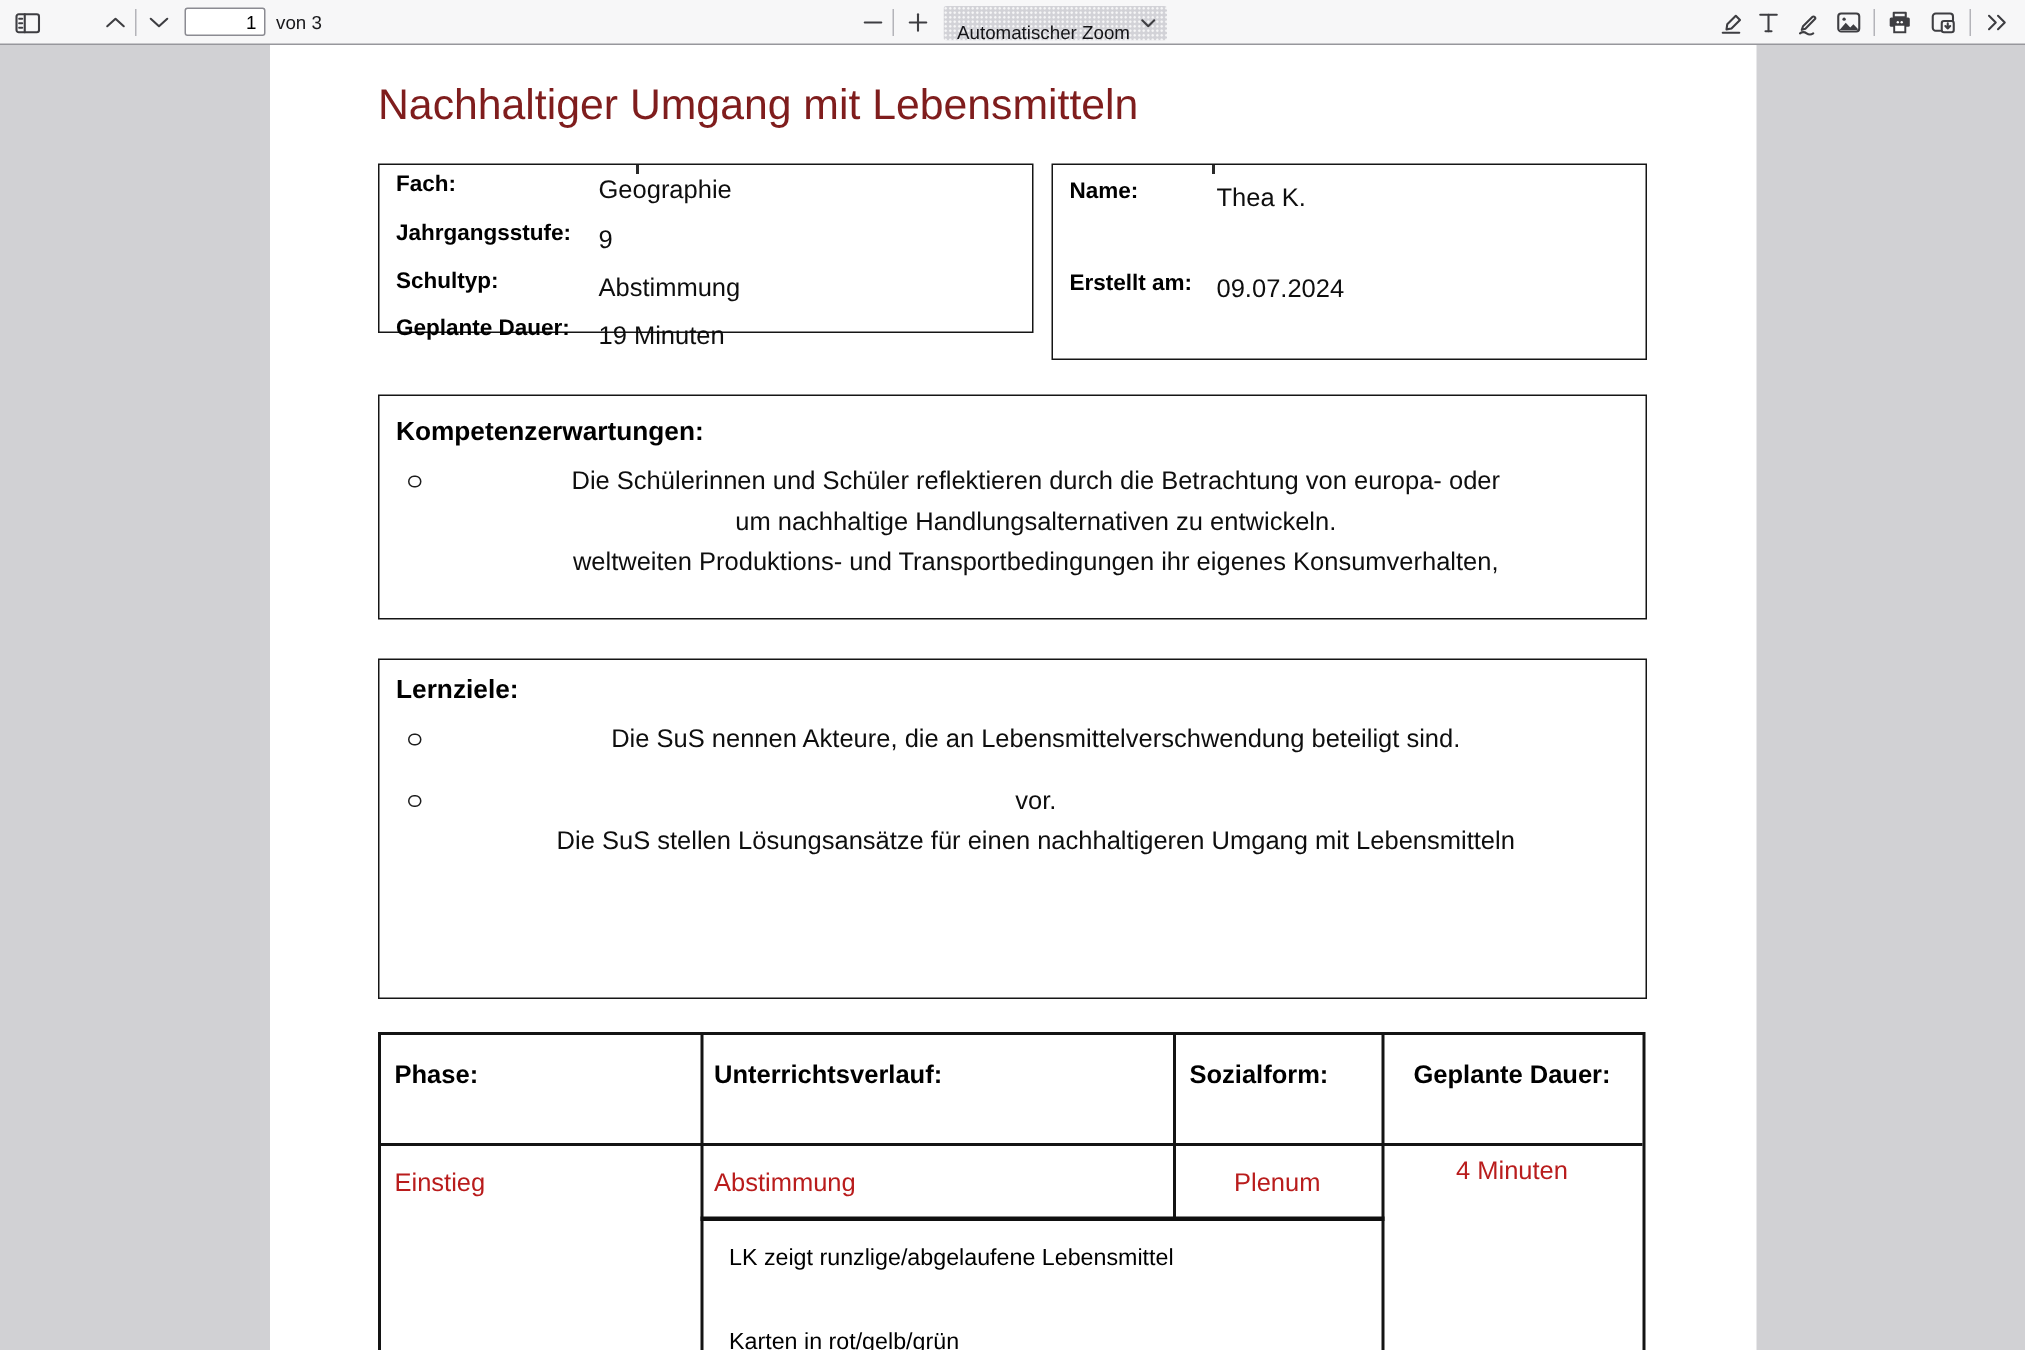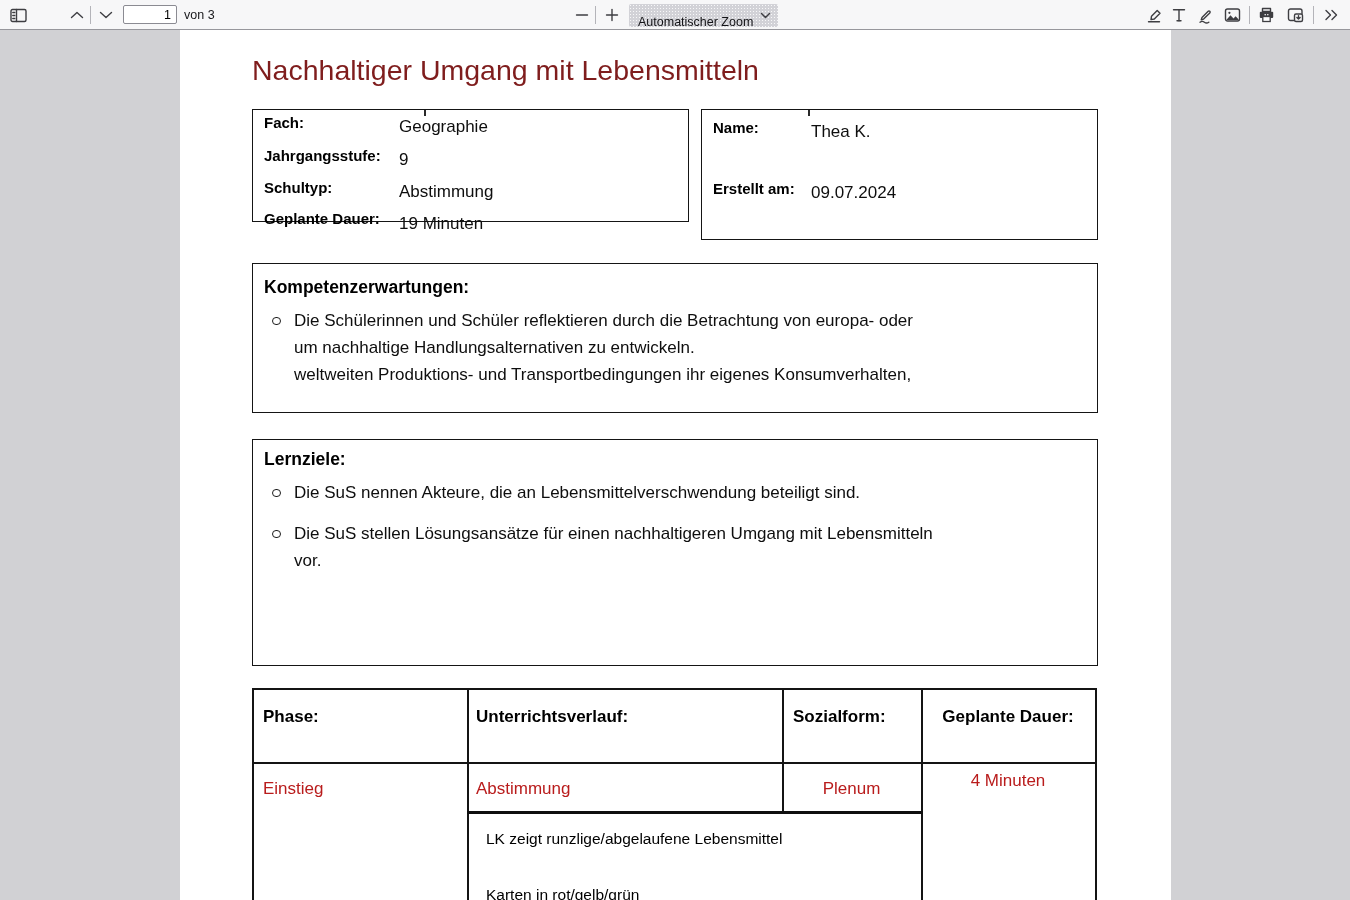--- a/index.html
+++ b/index.html
@@ -35,21 +35,21 @@
   .title { position:absolute; left:72px; top:24px; font-size:28.5px; font-weight:500;
     color:#7f1d1d; white-space:nowrap; }
 
   .box { position:absolute; border:1.5px solid #151515; background:#fff; }
   .tick { position:absolute; top:0; width:1.5px; height:6px; background:#2a2a2a; }
 
   .lbl { position:absolute; font-size:15px; font-weight:700; color:#000; white-space:nowrap; }
   .val { position:absolute; font-size:17px; color:#0e0e0e; white-space:nowrap; }
 
   .sec-head { position:absolute; left:11px; font-size:17.5px; font-weight:700; color:#000; }
-  .bullets { position:absolute; left:13px; right:10px; }
+  .bullets { position:absolute; left:13px; right:10px;text-align:center; }
   .bullet { position:relative; padding-left:28px; font-size:17px; line-height:27px;
     margin-bottom:14px; color:#0e0e0e; }
   .bullet::before { content:""; position:absolute; left:6px; top:9.5px; width:6.5px;
     height:6.5px; border:1.5px solid #1d1d1d; border-radius:50%; }
   .bullet .ln { display:block; white-space:nowrap; }
 
   
   .tbl { position:absolute; left:72px; top:658px; width:845px; height:240px;
     border:2px solid #141414; }
   .vline { position:absolute; top:0; bottom:0; width:1.5px; background:#141414; }
@@ -203,22 +203,22 @@
       </div>
     </div>
 
     <div class="box" style="left:72px; top:409px; width:846px; height:227px">
       <div class="sec-head" style="top:9px">Lernziele:</div>
       <div class="bullets" style="top:39px">
         <div class="bullet">
           <span class="ln">Die SuS nennen Akteure, die an Lebensmittelverschwendung beteiligt sind.</span>
         </div>
         <div class="bullet">
+          <span class="ln">vor.</span>
           <span class="ln">Die SuS stellen Lösungsansätze für einen nachhaltigeren Umgang mit Lebensmitteln</span>
-          <span class="ln">vor.</span>
         </div>
       </div>
     </div>
 
     <div class="tbl">
       <div class="vline" style="left:213px"></div>
       <div class="vline" style="left:528px; bottom:auto; height:122px"></div>
       <div class="vline" style="left:667px"></div>
       <div class="hline" style="top:72px"></div>
       <div class="thick" style="top:121px; left:213px; width:456px"></div>

